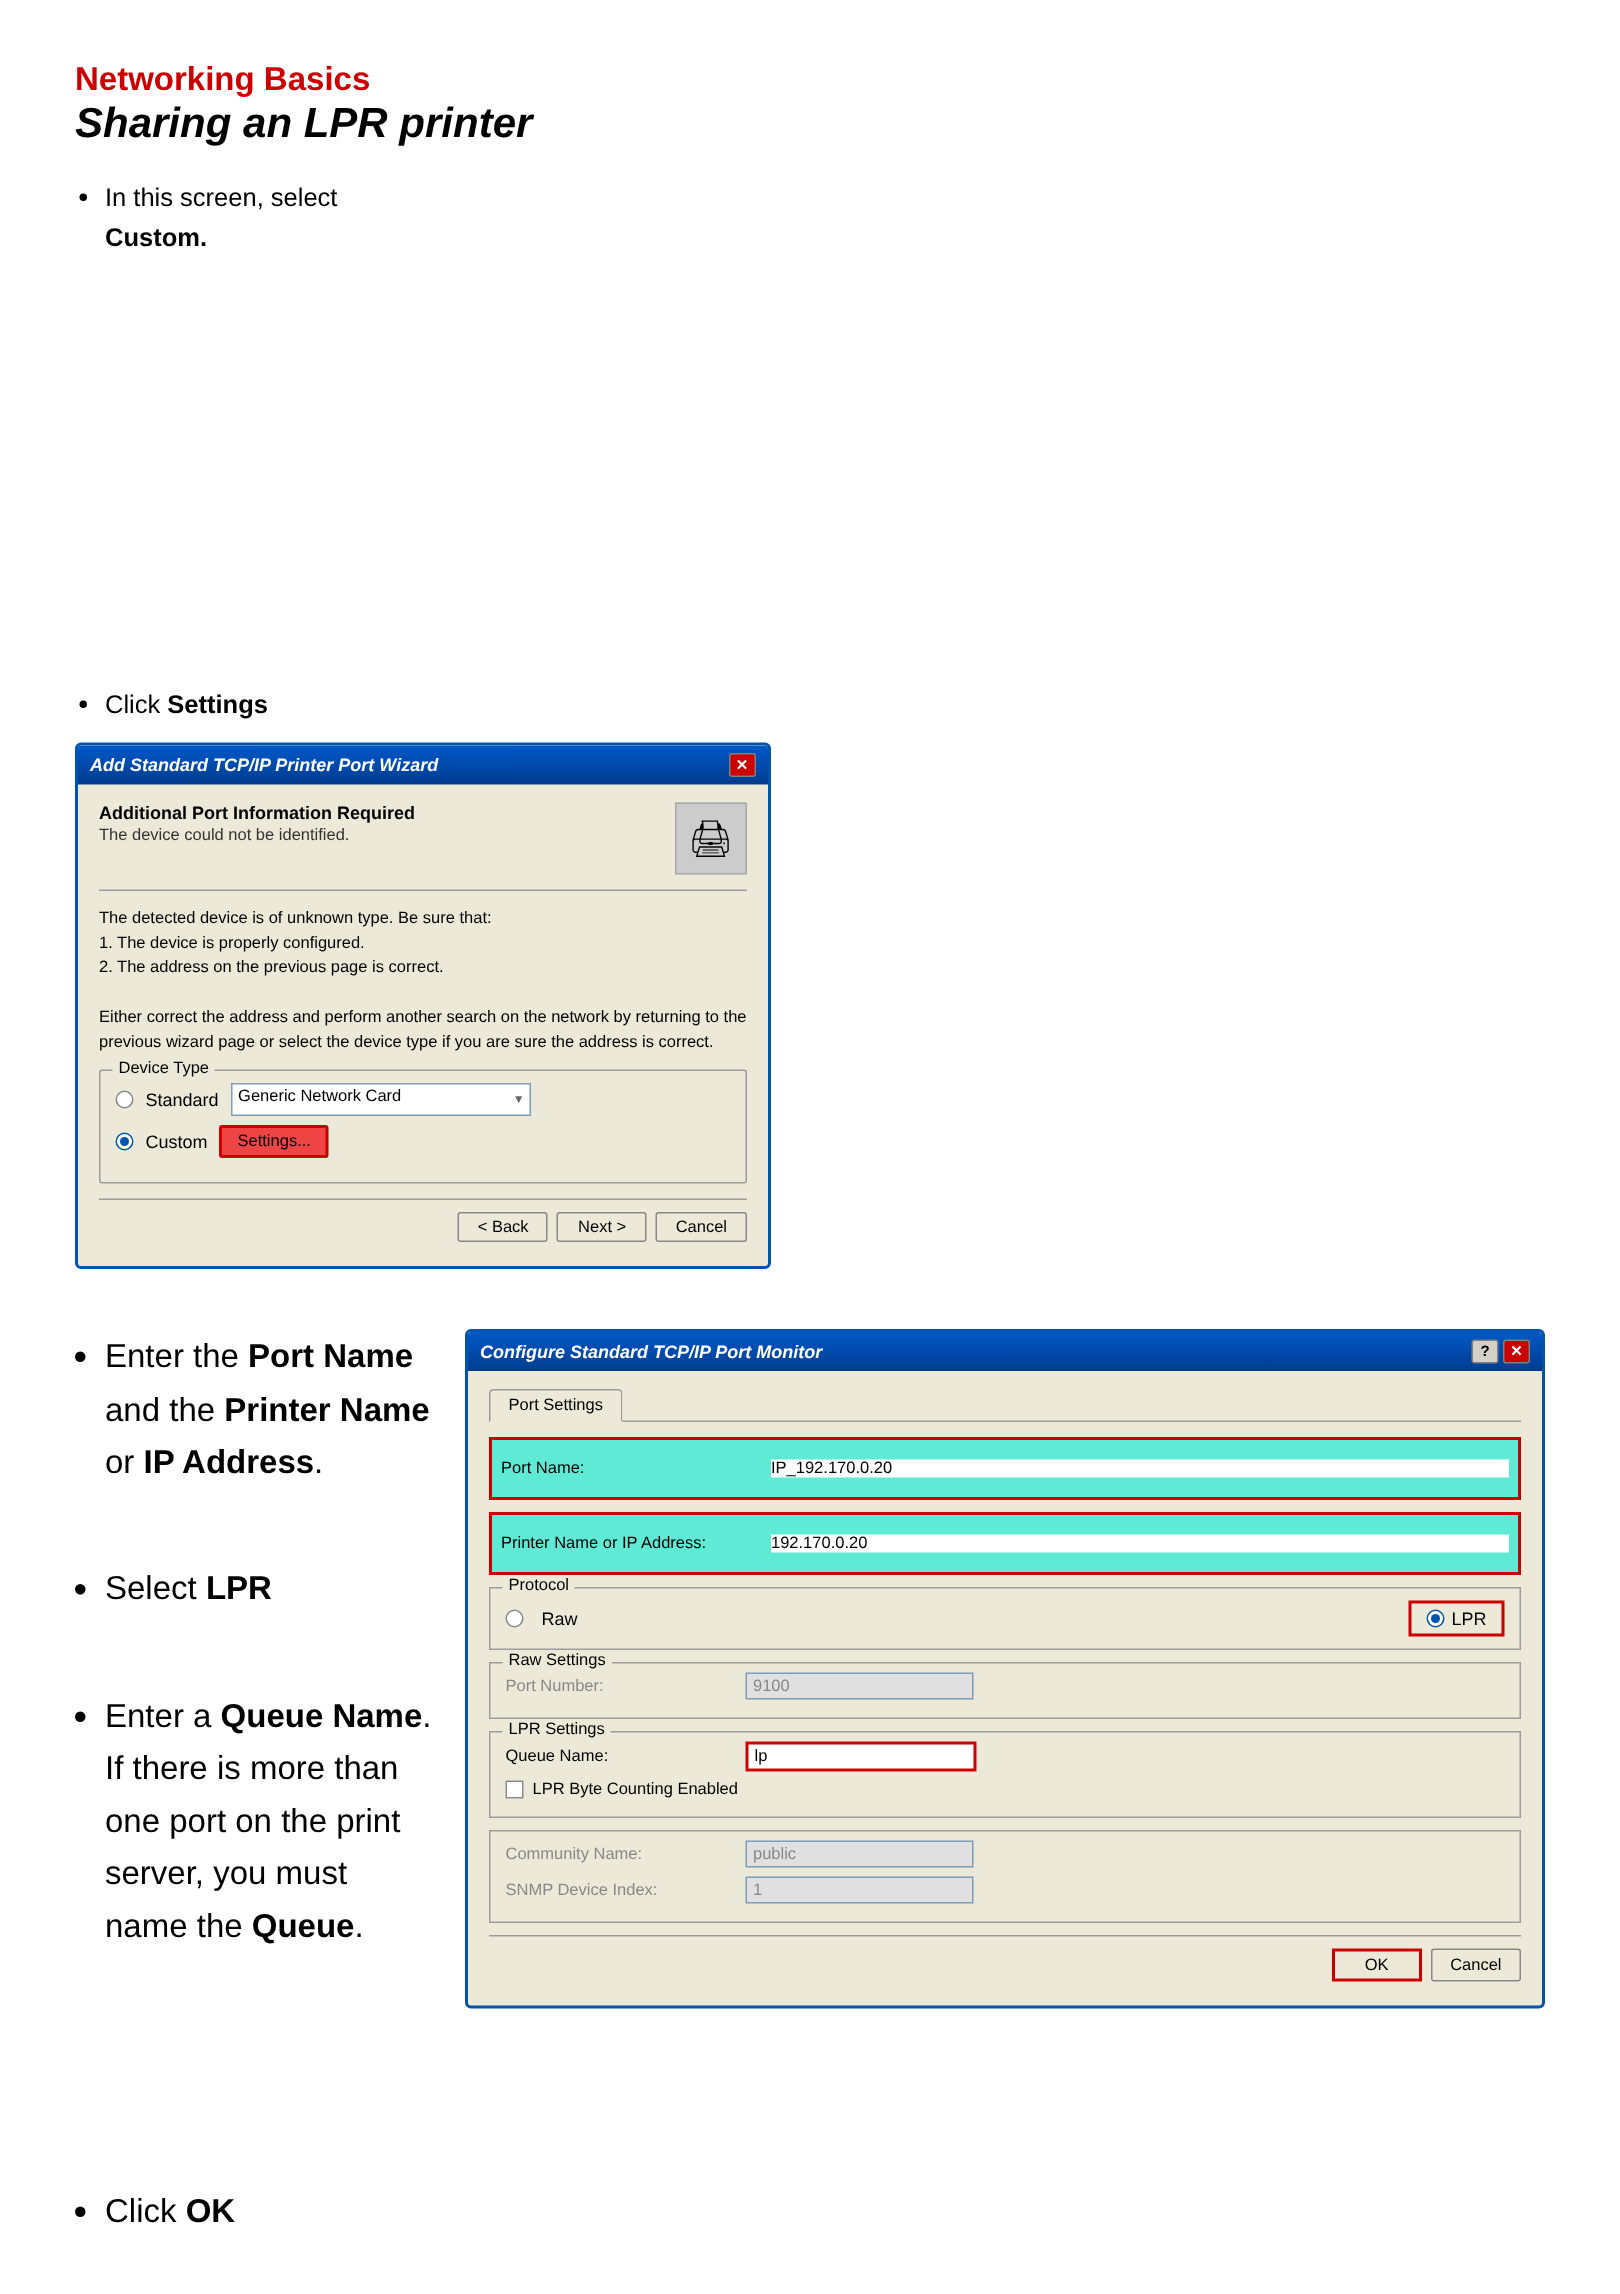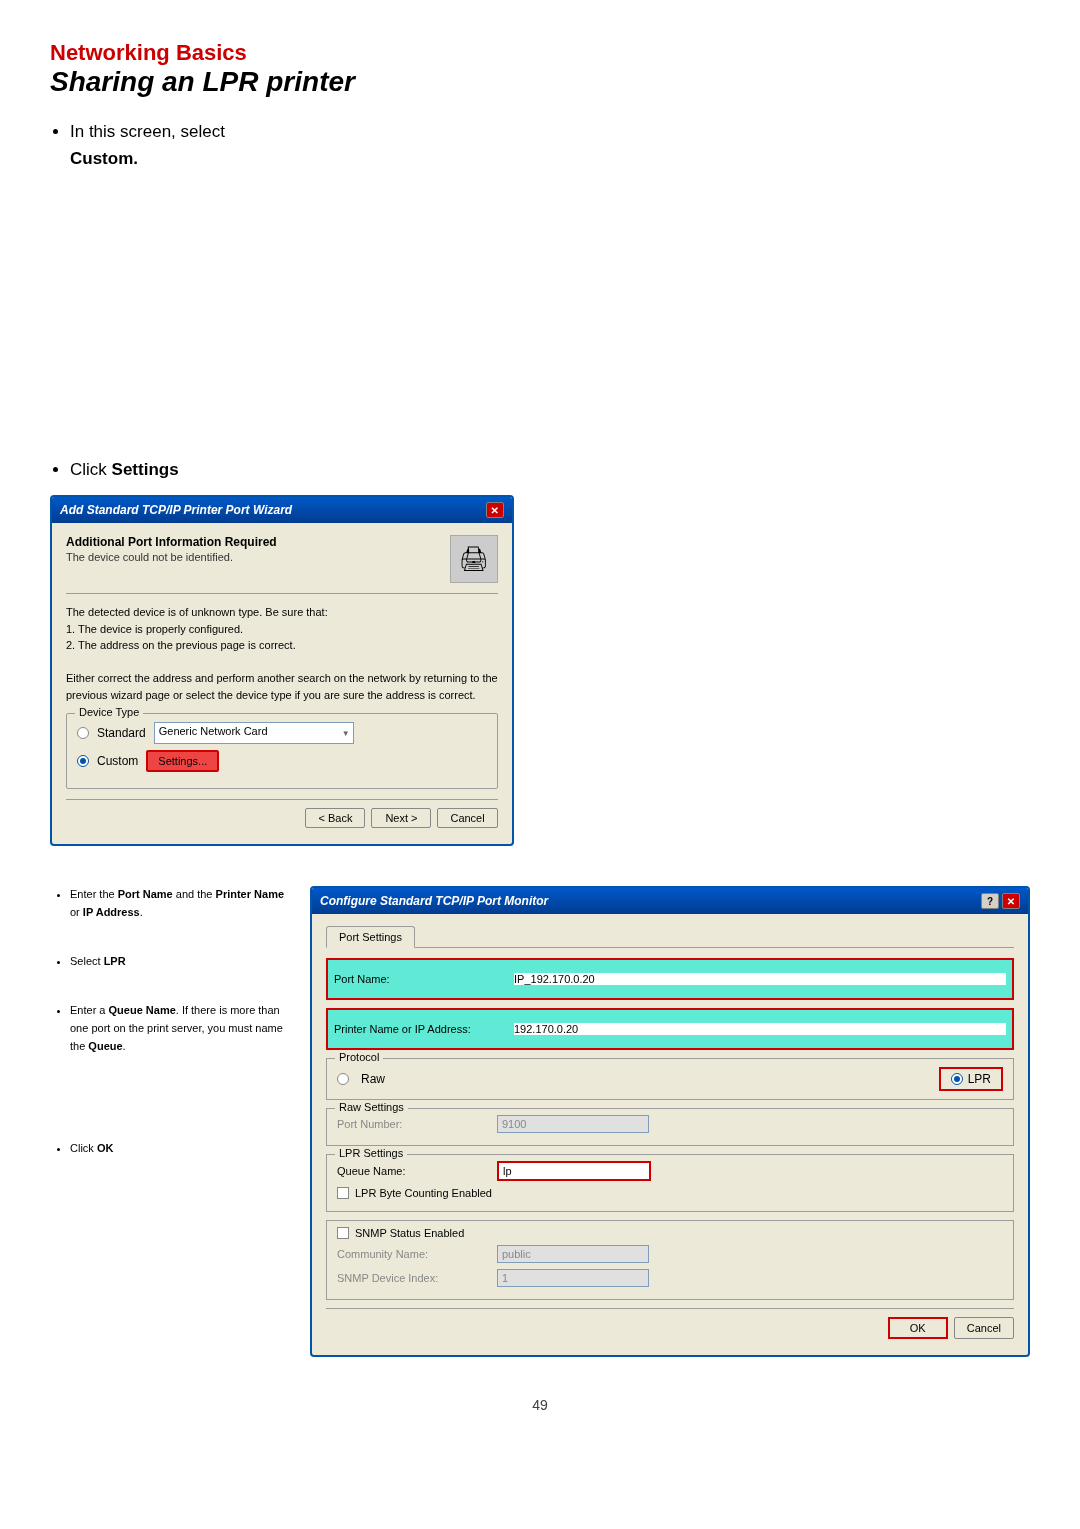--- a/index.html
+++ b/index.html
@@ -238,21 +238,21 @@
       display: flex;
       flex-direction: row;
       margin-bottom: 40px;
       align-items: flex-start;
     }
 
     .left-notes2 {
       width: 260px;
       flex-shrink: 0;
       padding-right: 20px;
-      font-size: 11px;
+      font-size: 22px;
       line-height: 1.6;
     }
     .left-notes2 ul {
       list-style: disc;
       padding-left: 20px;
     }
     .left-notes2 li {
       margin-bottom: 14px;
     }
 
@@ -579,24 +579,20 @@
             <span class="sub-form-label" style="color:#000">Queue Name:</span>
             <input class="sub-form-input queue-input-highlight" type="text" value="lp" style="">
           </div>
           <div class="checkbox-row">
             <div class="win-checkbox"></div>
             <span>LPR Byte Counting Enabled</span>
           </div>
         </div>
 
         <div class="snmp-group">
-          <div class="checkbox-row">
-            <div class="win-checkbox"></div>
-            <span>SNMP Status Enabled</span>
-          </div>
           <div class="sub-form-row">
             <span class="sub-form-label">Community Name:</span>
             <input class="sub-form-input" type="text" value="public" disabled="" style="">
           </div>
           <div class="sub-form-row">
             <span class="sub-form-label">SNMP Device Index:</span>
             <input class="sub-form-input" type="text" value="1" disabled="" style="">
           </div>
         </div>
 

